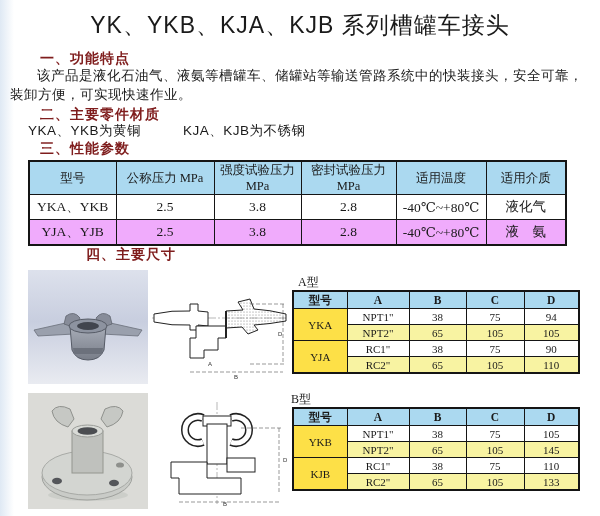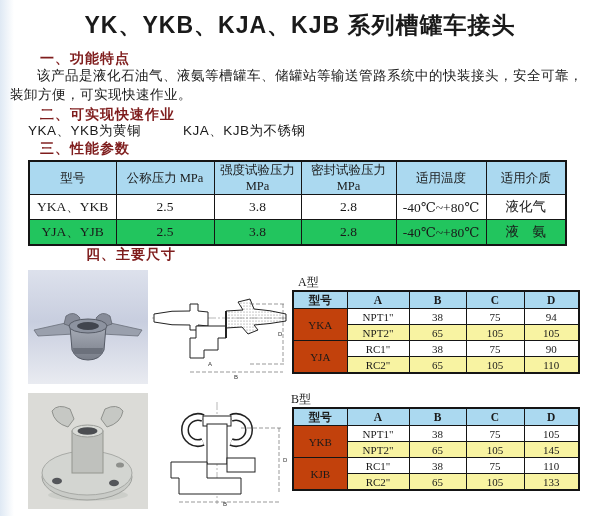--- a/index.html
+++ b/index.html
@@ -4,45 +4,45 @@
 <style>
   html,body{margin:0;padding:0;}
   body{
     width:600px;height:516px;position:relative;background:#ffffff;
     font-family:"Liberation Sans","DejaVu Sans",sans-serif;color:#1a1a1a;
     overflow:hidden;
   }
   .edge-tint{position:absolute;left:0;top:0;width:14px;height:516px;
     background:linear-gradient(90deg,#dfe9f4,rgba(255,255,255,0));pointer-events:none;}
   .title{position:absolute;top:10px;left:0;width:600px;margin:0;text-align:center;
-    font-size:23px;font-weight:bold;letter-spacing:1px;}
+    font-size:23px;font-weight:normal;letter-spacing:1px;}
   .sec-head{position:absolute;left:40px;margin:0;color:#7f1d1d;font-weight:bold;
     font-size:14px;letter-spacing:1px;}
   .h-features{top:50px;}
   .h-materials{top:106px;}
   .h-performance{top:140px;}
   .h-dimensions{top:246px;margin-left:46px;}
   .para{position:absolute;top:66px;left:10px;width:582px;margin:0;
     font-size:13.5px;line-height:19px;text-indent:2em;letter-spacing:0.5px;}
   .materials-line{position:absolute;top:122px;left:28px;margin:0;font-size:13.5px;letter-spacing:0.5px;}
   table{border-collapse:collapse;table-layout:fixed;}
   .perf-table{position:absolute;top:160px;left:28px;width:537px;
     border:2px solid #151515;font-family:"Liberation Serif","DejaVu Serif",serif;}
   .perf-table th{background:#abd9f0;height:29px;font-size:12.5px;font-weight:normal;
     border:1px solid #151515;padding:0;}
   .perf-table td{height:24px;font-size:13.5px;text-align:center;
     border:1px solid #151515;padding:0;}
-  .perf-table tbody tr:nth-child(2) td{background:#22c55e;}
+  .perf-table tbody tr:nth-child(2) td{background:#f0abfc;}
   .dim-table{position:absolute;width:286px;border:2px solid #151515;
     font-family:"Liberation Serif","DejaVu Serif",serif;}
   .dim-table th{background:#abd9f0;height:16px;font-size:11.5px;font-weight:600;
     border:1px solid #151515;padding:0;}
   .dim-table td{height:15px;font-size:11px;text-align:center;border:1px solid #151515;padding:0;}
   .dim-table tr.alt td{background:#f8f3a2;}
-  .dim-table td.model{background:#c2410c;}
+  .dim-table td.model{background:#fde047;}
   .table-a{top:290px;left:292px;}
   .table-b{top:407px;left:292px;}
   .type-label{position:absolute;margin:0;font-size:12px;
     font-family:"Liberation Serif","DejaVu Serif",serif;}
   .label-a{top:274px;left:298px;}
   .label-b{top:391px;left:291px;}
   .img-box{position:absolute;line-height:0;}
   .photo-a{top:270px;left:28px;}
   .draw-a{top:284px;left:150px;}
   .photo-b{top:393px;left:28px;}
@@ -51,21 +51,21 @@
 </head>
 <body>
 
 <div class="edge-tint"></div>
 
 <h1 class="title">YK、YKB、KJA、KJB 系列槽罐车接头</h1>
 
 <h2 class="sec-head h-features">一、功能特点</h2>
 <p class="para">该产品是液化石油气、液氨等槽罐车、储罐站等输送管路系统中的快装接头，安全可靠，装卸方便，可实现快速作业。</p>
 
-<h2 class="sec-head h-materials">二、可实现快速作业</h2>
+<h2 class="sec-head h-materials">二、主要零件材质</h2>
 <p class="materials-line">YKA、YKB为黄铜　　　KJA、KJB为不锈钢</p>
 
 <h2 class="sec-head h-performance">三、性能参数</h2>
 
 <table class="perf-table">
   <colgroup>
     <col style="width:87px">
       <col style="width:98px">
       <col style="width:87px">
     <col style="width:95px">

